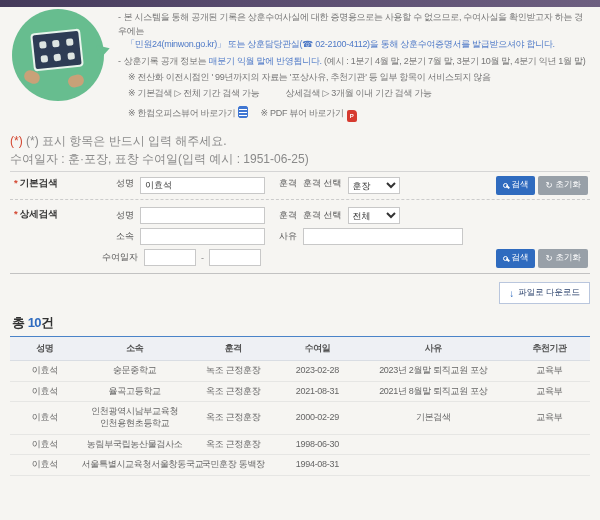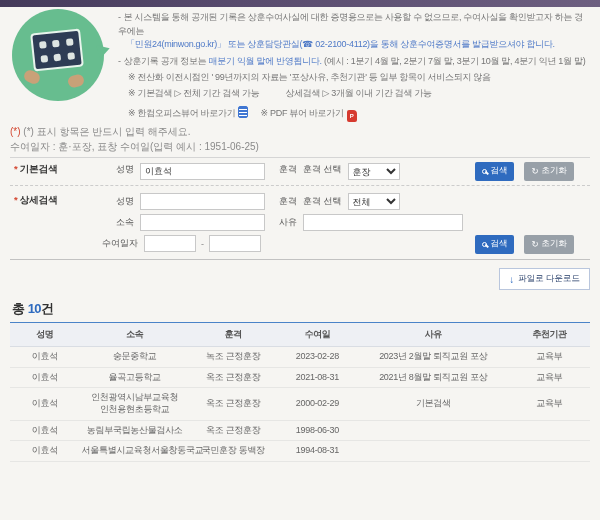--- a/index.html
+++ b/index.html
@@ -29,36 +29,36 @@
   .blue{ color:var(--blue-text); }
   .subnote{ margin:2px 0 2px 10px; }
   .subnote .gap{ display:inline-block; width:26px; }
   .viewer-link{ cursor:pointer; }
   .hwp-ico{ display:inline-block; vertical-align:-2px; width:10px; height:12px; margin:0 10px 0 3px; border-radius:2px;
      background:repeating-linear-gradient(#3f76d2 0 2px,#fff 2px 3px); border:1px solid #3f76d2; }
   .pdf-ico{ display:inline-block; vertical-align:-2px; width:10px; height:12px; margin-left:3px; background:#d63a2f;
      border-radius:2px 4px 2px 2px; color:#fff; font-size:6px; line-height:12px; text-align:center; font-weight:bold; }
 
   
-  .form-notes{ margin:0 0 3px; font-size:10px; color:#8a8a8a; line-height:1.5; }
+  .form-notes{ margin:8px 0 3px; font-size:12px; color:#8a8a8a; line-height:1.5; }
   .form-notes .req-star{ color:#d3452f; }
 
   
   .search-form{ border-top:1px solid #d5d5d5; border-bottom:1px solid #c2c2c2; font-size:9px; }
   .form-row{ display:flex; align-items:flex-start; padding:5px 0; position:relative; }
   .form-row + .form-row{ border-top:1px dashed #ccc;justify-content:center; }
   .row-label{ width:92px; flex:0 0 92px; font-weight:bold; color:#333; font-size:9.5px; padding-left:4px; }
   .row-label .req-star{ color:#d3452f; margin-right:2px; }
   .fld-label{ color:#555; margin:0 6px 0 14px; }
   input[type=text]{ height:17px; border:1px solid #c8c8c8; background:#fff; font-size:9px; padding:0 4px; color:#333; }
   .inp-name{ width:125px; }
   .inp-reason{ width:160px; }
   .inp-date{ width:52px; }
   select{ height:17px; font-size:9px; border:1px solid #c8c8c8; background:#fff; color:#333; width:52px; }
-  .btns{ position:absolute; right:16px; top:4px; display:flex; gap:10px; }
+  .btns{ position:absolute; right:2px; top:4px; display:flex; gap:3px; }
   .btns.bottom{ top:auto; bottom:5px; }
   .btn{ border:none; cursor:pointer; font-size:8.5px; color:#fff; padding:3px 7px 4px; border-radius:2px; display:inline-flex; align-items:center; gap:3px; }
   .btn-search{ background:var(--accent); }
   .btn-reset{ background:#98a0a8; }
   .mag{ display:inline-block; width:5px; height:5px; border:1.5px solid #fff; border-radius:50%; position:relative; }
   .mag::after{ content:""; position:absolute; width:4px; height:1.5px; background:#fff; transform:rotate(45deg); right:-3px; bottom:-1px; }
   .detail-fields{ flex:1; }
   .sub-row{ display:flex; align-items:center; padding:2px 0; }
   .dash-sep{ margin:0 5px; color:#888; }
 

